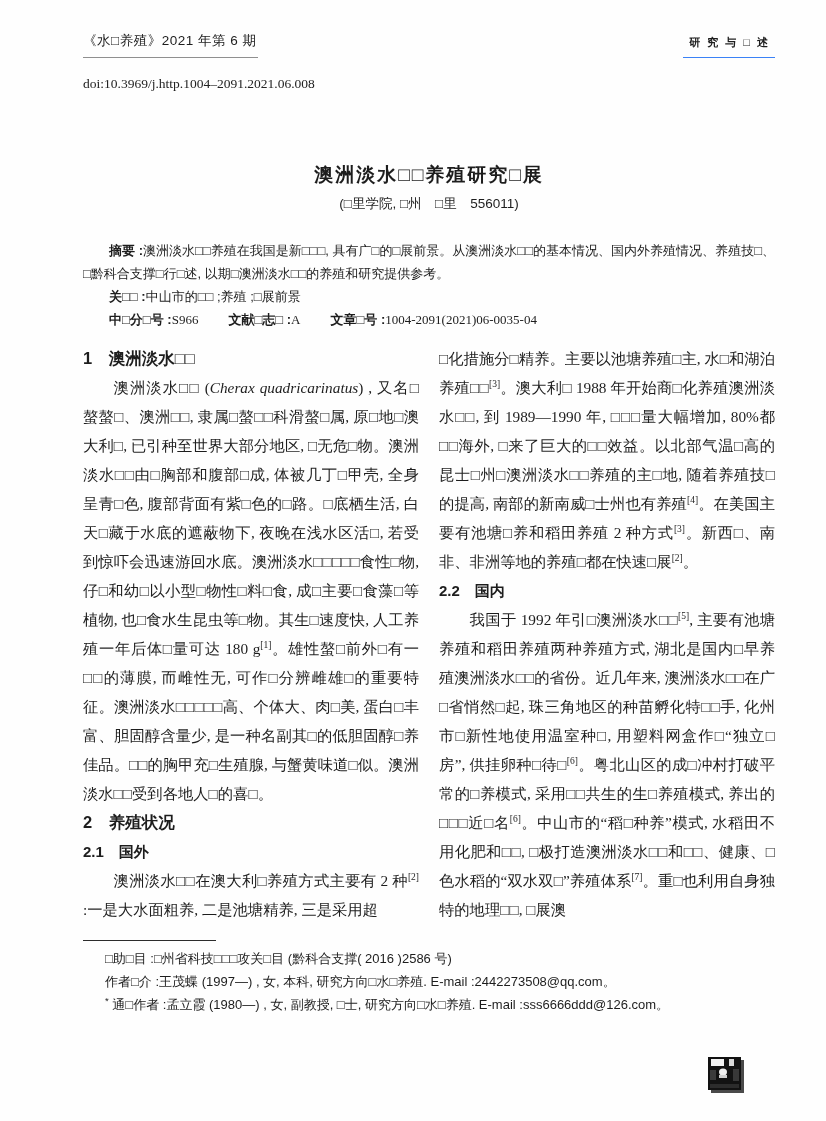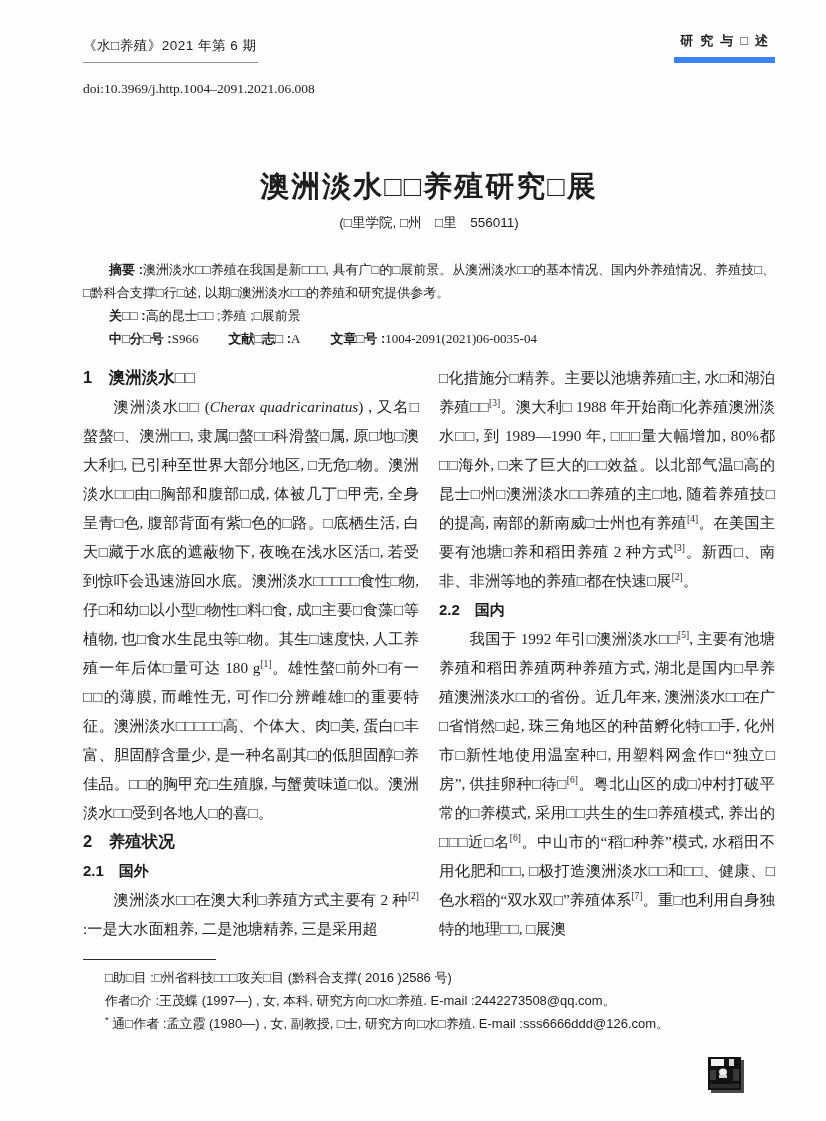--- a/index.html
+++ b/index.html
@@ -10,26 +10,26 @@
   }
   .content{padding:0 51px 0 83px;}
   
   .header-row{display:flex;justify-content:space-between;align-items:flex-end;padding-top:32px;}
   .header-left{
     font-family:"Liberation Sans","DejaVu Sans",sans-serif;
     font-size:13.5px;letter-spacing:.5px;padding:0 2px 7px 0;border-bottom:1px solid #8f8f8f;
   }
   .header-right{
     font-family:"Liberation Sans","DejaVu Sans",sans-serif;
-    font-size:13px;font-weight:bold;letter-spacing:7px;padding:0 0 7px 6px;border-bottom:6px solid #3b82f6;
+    font-size:11px;font-weight:bold;letter-spacing:7px;padding:0 0 7px 6px;border-bottom:1px solid #3b82f6;
   }
   .doi{margin-top:18px;font-size:13.5px;color:#222;}
   
   .title{
-    margin:70px 0 0 0;text-align:center;font-weight:bold;font-size:29px;letter-spacing:2px;
+    margin:70px 0 0 0;text-align:center;font-weight:bold;font-size:19px;letter-spacing:2px;
     font-family:"Liberation Sans","DejaVu Sans",sans-serif;
   }
   .authors{margin-top:28px;text-align:center;font-size:15px;font-family:"Liberation Sans","DejaVu Sans",sans-serif;}
   .authors sup{font-size:10px;}
   .affil{margin-top:7px;text-align:center;font-size:13.5px;font-family:"Liberation Sans","DejaVu Sans",sans-serif;}
   
   .abstract{
     margin-top:26px;font-size:13px;line-height:23px;text-align:justify;text-indent:2em;
     font-family:"Liberation Sans","DejaVu Sans",sans-serif;
   }
@@ -83,21 +83,21 @@
     <h1 class="title">澳洲淡水□□养殖研究□展</h1>
 
 
     <div class="affil">(□里学院, □州　□里　556011)</div>
 
     <div class="abstract">
       <span class="lab">摘要 :</span><span>澳洲淡水□□养殖在我国是新□□□, 具有广□的□展前景。从澳洲淡水□□的基本情况、国内外养殖情况、养殖技□、□黔科合支撑□行□述, 以期□澳洲淡水□□的养殖和研究提供参考。</span>
     </div>
 
     <div class="kw">
-      <span class="lab">关□□ :</span><span>高的昆士□□ ;养殖 ;□展前景</span>
+      <span class="lab">关□□ :</span><span>中山市的□□ ;养殖 ;□展前景</span>
     </div>
 
     <div class="meta">
       <span class="lab">中□分□号 :</span><span class="val">S966</span><span class="gap"></span><span class="lab">文献□志□ :</span><span class="val">A</span><span class="gap"></span><span class="lab">文章□号 :</span><span class="val">1004-2091(2021)06-0035-04</span>
     </div>
 
     <div class="body-cols">
       <div class="col" id="col-left">
           <div class="sec-head">1　澳洲淡水□□</div>
           <p class="body-p"><span>澳洲淡水□□ (</span><i>Cherax quadricarinatus</i><span>) , 又名□螯螯□、澳洲□□, 隶属□螯□□科滑螯□属, 原□地□澳大利□, 已引种至世界大部分地区, □无危□物。澳洲淡水□□由□胸部和腹部□成, 体被几丁□甲壳, 全身呈青□色, 腹部背面有紫□色的□路。□底栖生活, 白天□藏于水底的遮蔽物下, 夜晚在浅水区活□, 若受到惊吓会迅速游回水底。澳洲淡水□□□□□食性□物, 仔□和幼□以小型□物性□料□食, 成□主要□食藻□等植物, 也□食水生昆虫等□物。其生□速度快, 人工养殖一年后体□量可达 180 g</span><sup>[1]</sup><span>。雄性螯□前外□有一□□的薄膜, 而雌性无, 可作□分辨雌雄□的重要特征。澳洲淡水□□□□□高、个体大、肉□美, 蛋白□丰富、胆固醇含量少, 是一种名副其□的低胆固醇□养佳品。□□的胸甲充□生殖腺, 与蟹黄味道□似。澳洲淡水□□受到各地人□的喜□。</span></p>

